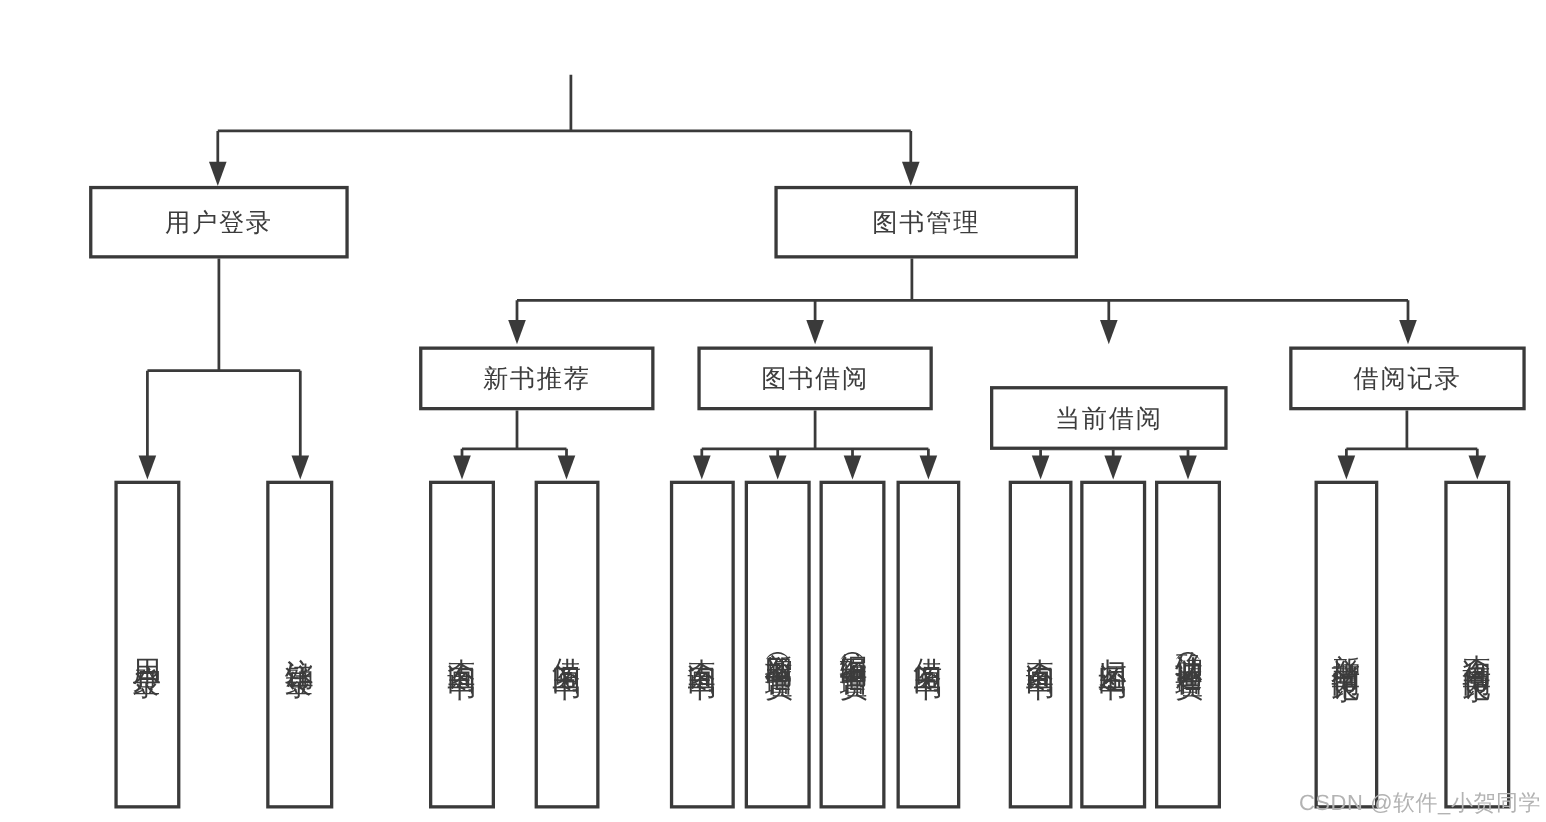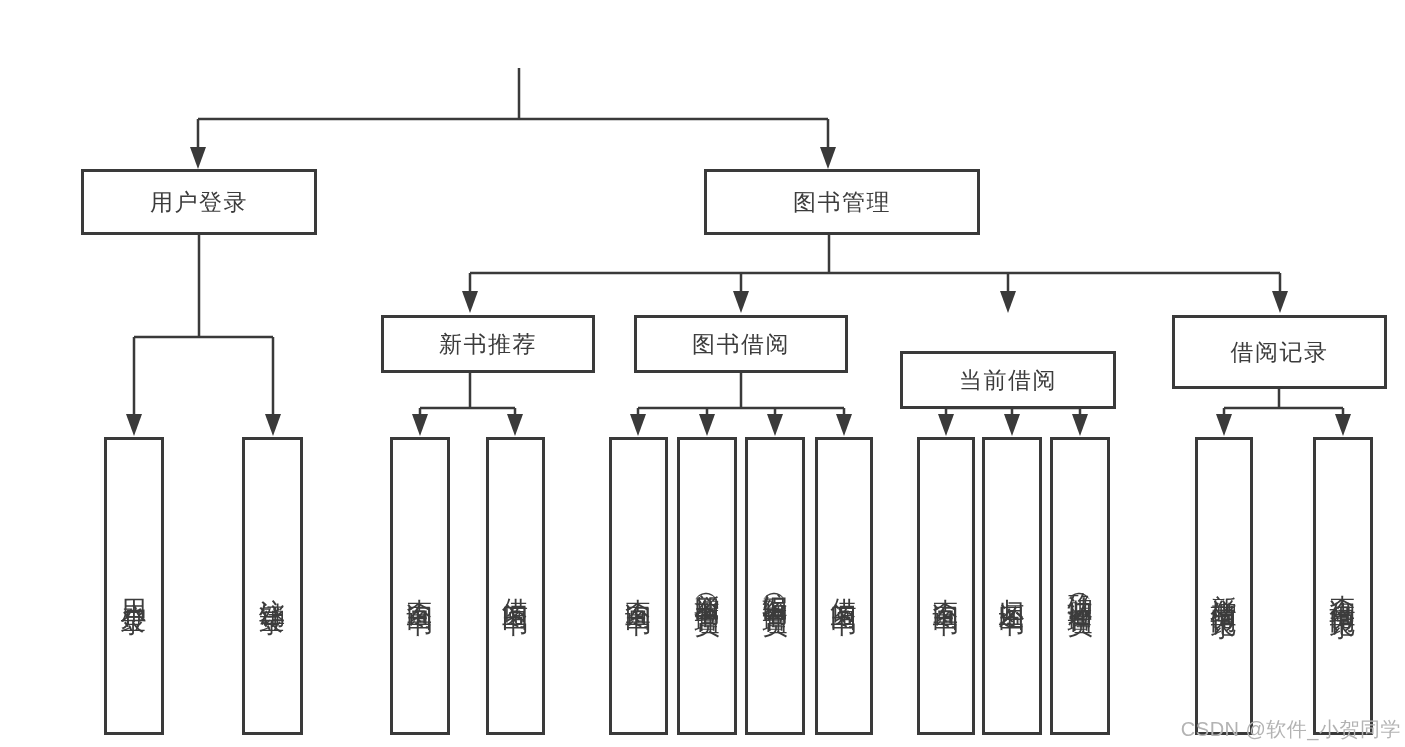--- a/index.html
+++ b/index.html
@@ -115,21 +115,21 @@
 
   <div class="node h-node" style="left:381px; top:315px; width:214px; height:58px;">
     <span>新书推荐</span>
   </div>
   <div class="node h-node" style="left:634px; top:315px; width:214px; height:58px;">
     <span>图书借阅</span>
   </div>
   <div class="node h-node" style="left:900px; top:315px; width:216px; height:58px;margin-top:36px;">
     <span>当前借阅</span>
   </div>
-  <div class="node h-node" style="left:1172px; top:315px; width:215px; height:74px;">
+  <div class="node h-node" style="left:1172px; top:315px; width:215px; height:58px;">
     <span>借阅记录</span>
   </div>
 
   <div class="node v-node" style="left:104px; top:437px; width:60px; height:298px;">
     <span class="vtext">用户登录</span>
   </div>
   <div class="node v-node" style="left:242px; top:437px; width:61px; height:298px;">
     <span class="vtext">注销登录</span>
   </div>
 

